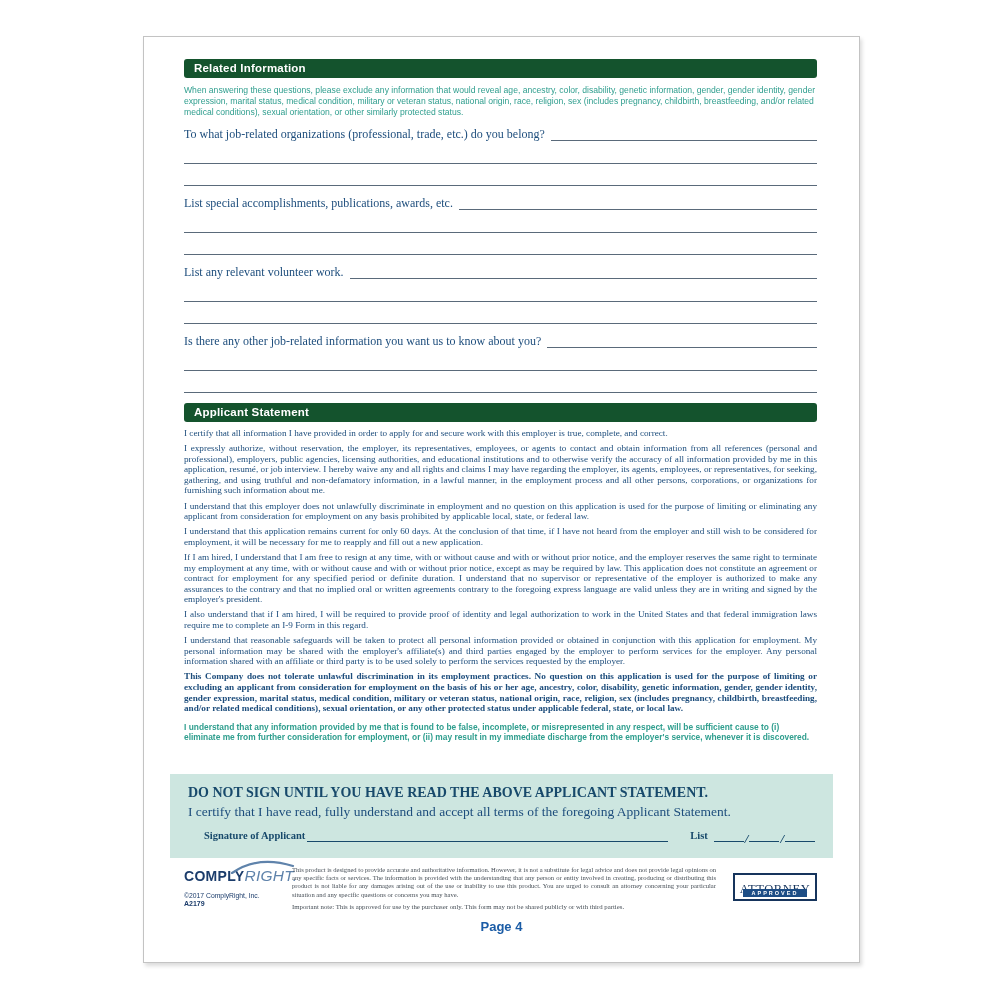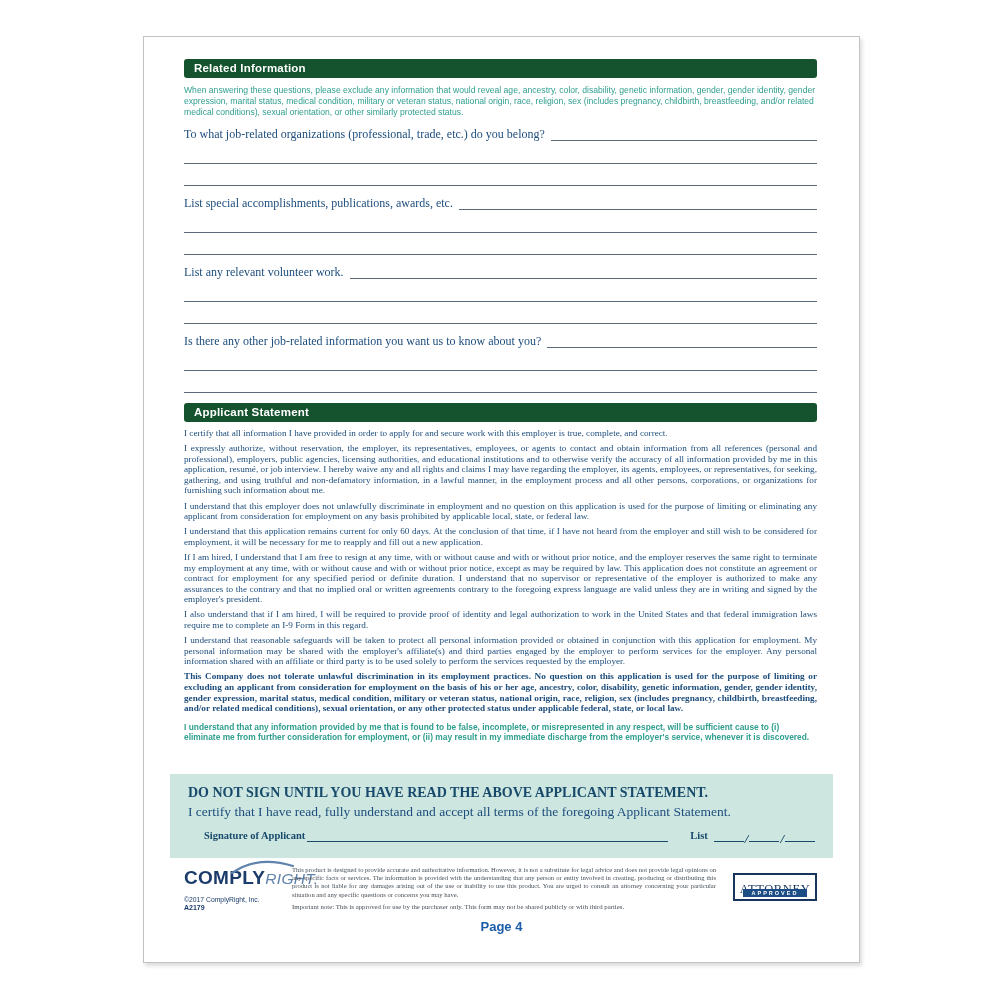--- a/index.html
+++ b/index.html
@@ -38,21 +38,21 @@
   .sig-row { display:flex; align-items:flex-start; margin-top:10px;
              font-family:"Liberation Serif", serif; font-weight:bold;
              font-size:10.5px; color:#17496b;margin-left:16px; }
   .sig-line { flex:1; border-bottom:1px solid #17496b; height:12px; margin-left:2px; }
   .date-label { margin-left:22px; padding-right:6px; }
   .date-seg { width:30px; border-bottom:1px solid #17496b; height:12px; }
   .slash { font-style:italic; padding:0 1px; font-size:13px; transform:translateY(1px); }
 
   .footer-logo { position:absolute; left:40px; top:830px; width:110px; }
   .logo { position:relative; white-space:nowrap; }
-  .logo-comply { font-weight:bold; font-size:19px; color:#1b3c6b; letter-spacing:.3px; }
+  .logo-comply { font-weight:bold; font-size:14px; color:#1b3c6b; letter-spacing:.3px; }
   .logo-right { font-style:italic; font-size:15.5px; color:#5f83ab; letter-spacing:.3px; }
   .logo-swoosh { position:absolute; right:-2px; top:-7px; }
   .copyright { margin-top:7px; font-size:6.8px; color:#1b3c6b; }
   .form-number { font-size:7px; font-weight:bold; color:#1b3c6b; margin-top:1px; }
 
   .footer-disclaimer { position:absolute; left:148px; top:829px; width:424px; }
   .disclaimer { font-family:"Liberation Serif", serif; font-size:6.6px; line-height:8.2px;
                 color:#474f57; text-align:justify; }
   .note { font-family:"Liberation Serif", serif; font-size:6.8px; color:#474f57; margin-top:4px; }
 

